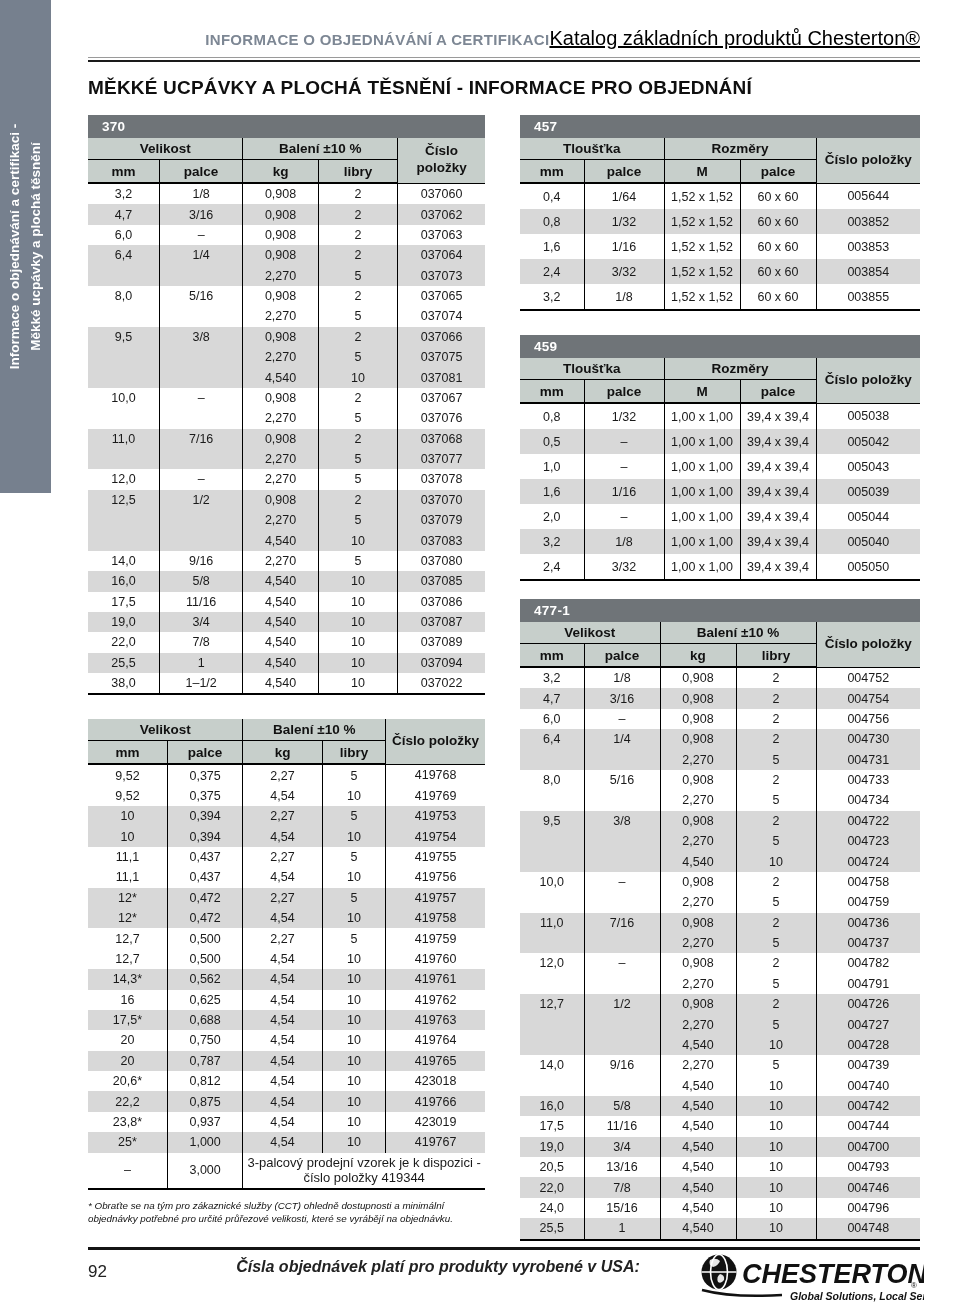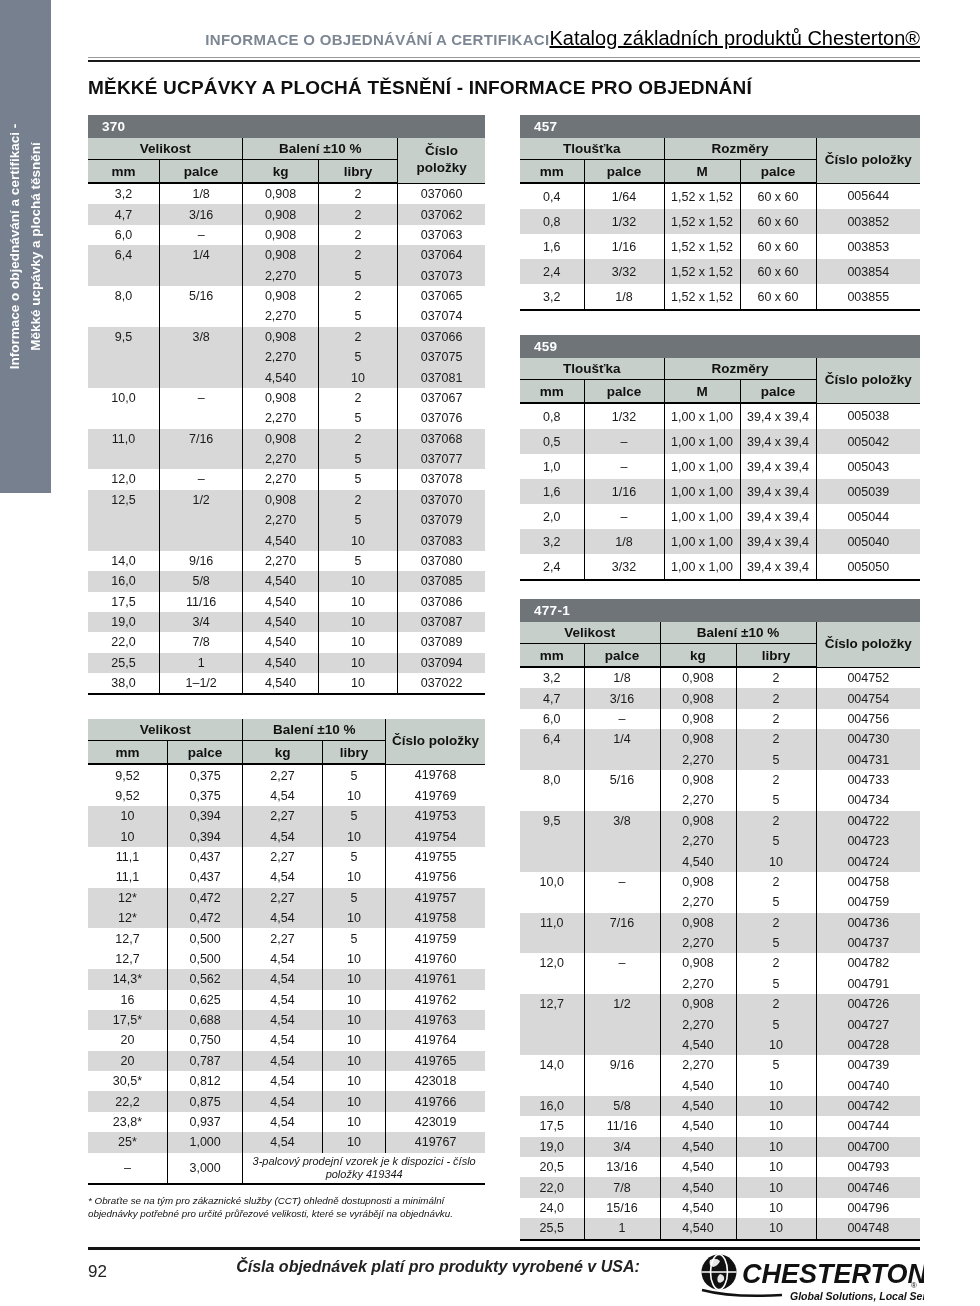--- a/index.html
+++ b/index.html
@@ -35,21 +35,21 @@
             border-bottom:2.5px solid #000;}
   table.cat th,table.cat td{border-left:1px solid #000;padding:0 2px;}
   table.cat th:first-child,table.cat td:first-child{border-left:none;}
   table.cat thead th{background:#C7CFCB;font-weight:bold;font-size:13.5px;text-align:center;}
   table.cat thead tr.grp th{border-bottom:1px solid #000;padding:3px 2px;}
   table.cat thead tr.sub th{border-bottom:2.5px solid #000;padding:3.5px 2px;}
   table.cat thead th.idh{border-bottom:2.5px solid #000;font-size:13.5px;line-height:1.25;}
   table.cat tbody td{font-size:12.5px;text-align:center;padding:3.2px 2px;color:#1a1a1a;}
   table.cat.roomy tbody td{padding:5.5px 2px;}
   table.cat tbody tr.stripe td{background:#D8D8D8;}
-  table.cat td.spannote{font-size:11px;line-height:1.2;padding:2px 4px;font-style:italic;}
+  table.cat td.spannote{font-size:13px;line-height:1.2;padding:2px 4px;}
 
   .footnote{margin-top:9px;font-size:9.8px;font-style:italic;line-height:1.35;color:#111;width:99%;}
 
   
   .footer-rule{position:absolute;left:88px;width:832px;top:1247px;height:3px;background:#141414;}
   .page-num{position:absolute;left:88px;top:1262px;font-size:17px;color:#222;}
   .footer-note{position:absolute;left:88px;top:1258px;width:700px;text-align:center;
                font-size:16px;font-style:italic;font-weight:bold;color:#222;}
   .logo{position:absolute;left:698px;top:1250px;width:226px;height:54px;}
 </style>
@@ -403,21 +403,21 @@
                   <td>419764</td>
                 </tr>
                 <tr class="stripe">
                   <td>20</td>
                   <td>0,787</td>
                   <td>4,54</td>
                   <td>10</td>
                   <td>419765</td>
                 </tr>
                 <tr>
-                  <td>30,5*</td>
+                  <td>20,6*</td>
                   <td>0,812</td>
                   <td>4,54</td>
                   <td>10</td>
                   <td>423018</td>
                 </tr>
                 <tr class="stripe">
                   <td>22,2</td>
                   <td>0,875</td>
                   <td>4,54</td>
                   <td>10</td>

